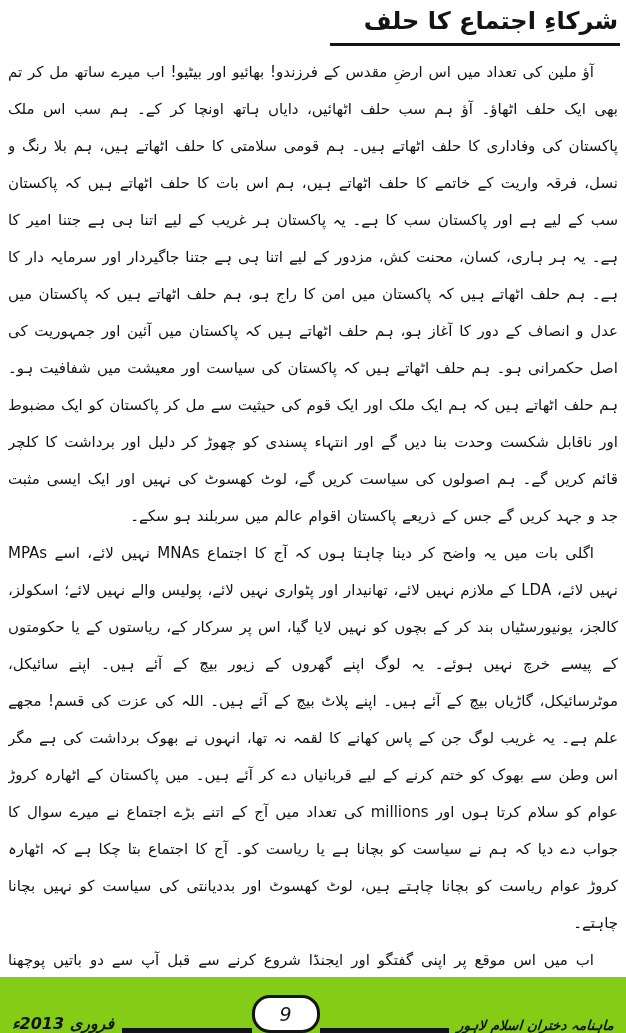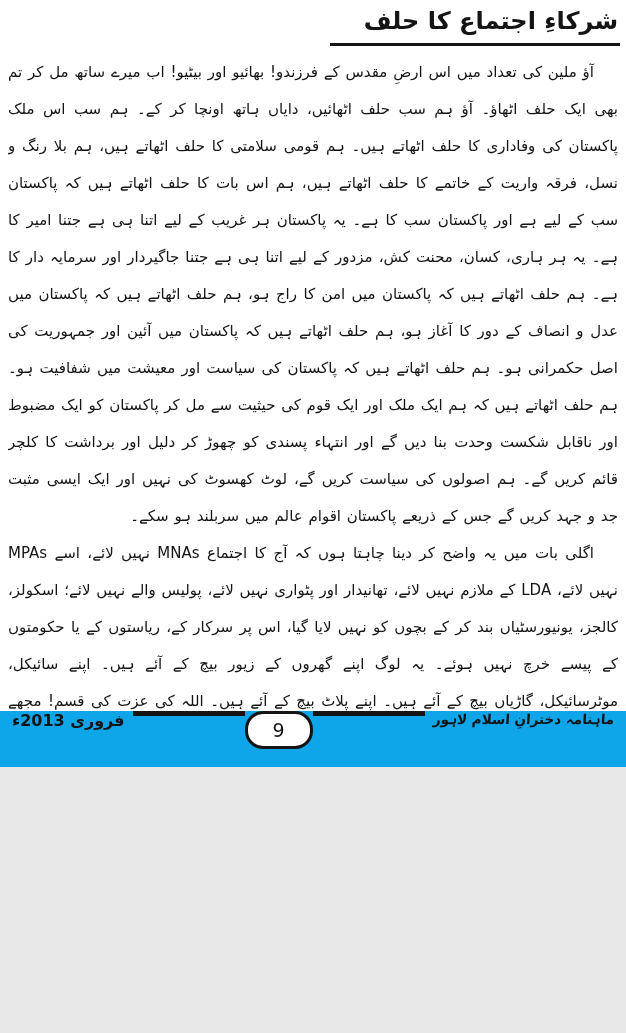--- a/index.html
+++ b/index.html
@@ -1,18 +1,18 @@
 <!DOCTYPE html>
 <html lang="ur" dir="rtl"><head>
 <meta charset="utf-8">
 <style>
   html,body{margin:0;padding:0;background:#e8e8e8;}
   .page{
     position:relative;
-    width:626px;height:767px;
+    width:626px;height:1033px;
     margin:0 auto;
     background:#ffffff;
     color:#141414;
     font-family:"DejaVu Sans", sans-serif;
     overflow:hidden;
     direction:rtl;
   }
   
   .title-wrap{
     position:absolute;top:6px;right:6px;left:8px;
@@ -42,26 +42,27 @@
   .para{
     margin:0;
     text-indent:24px;           
     word-spacing:1px;
   }
   
   .footer{
     position:absolute;
     left:0;right:0;bottom:0;
     height:56px;
-    background:#0ea5e9;
+    background:#84cc16;
     display:flex;
     direction:ltr;              
-    align-items:flex-start;
+    align-items:flex-end;
     padding:0 12px;
     box-sizing:border-box;
+    font-style:italic;
   }
   .issue-date{
     direction:rtl;
     font-weight:bold;
     font-size:16px;
     white-space:nowrap;
     margin-right:8px;
   }
   .rule{
     flex:1 1 auto;

